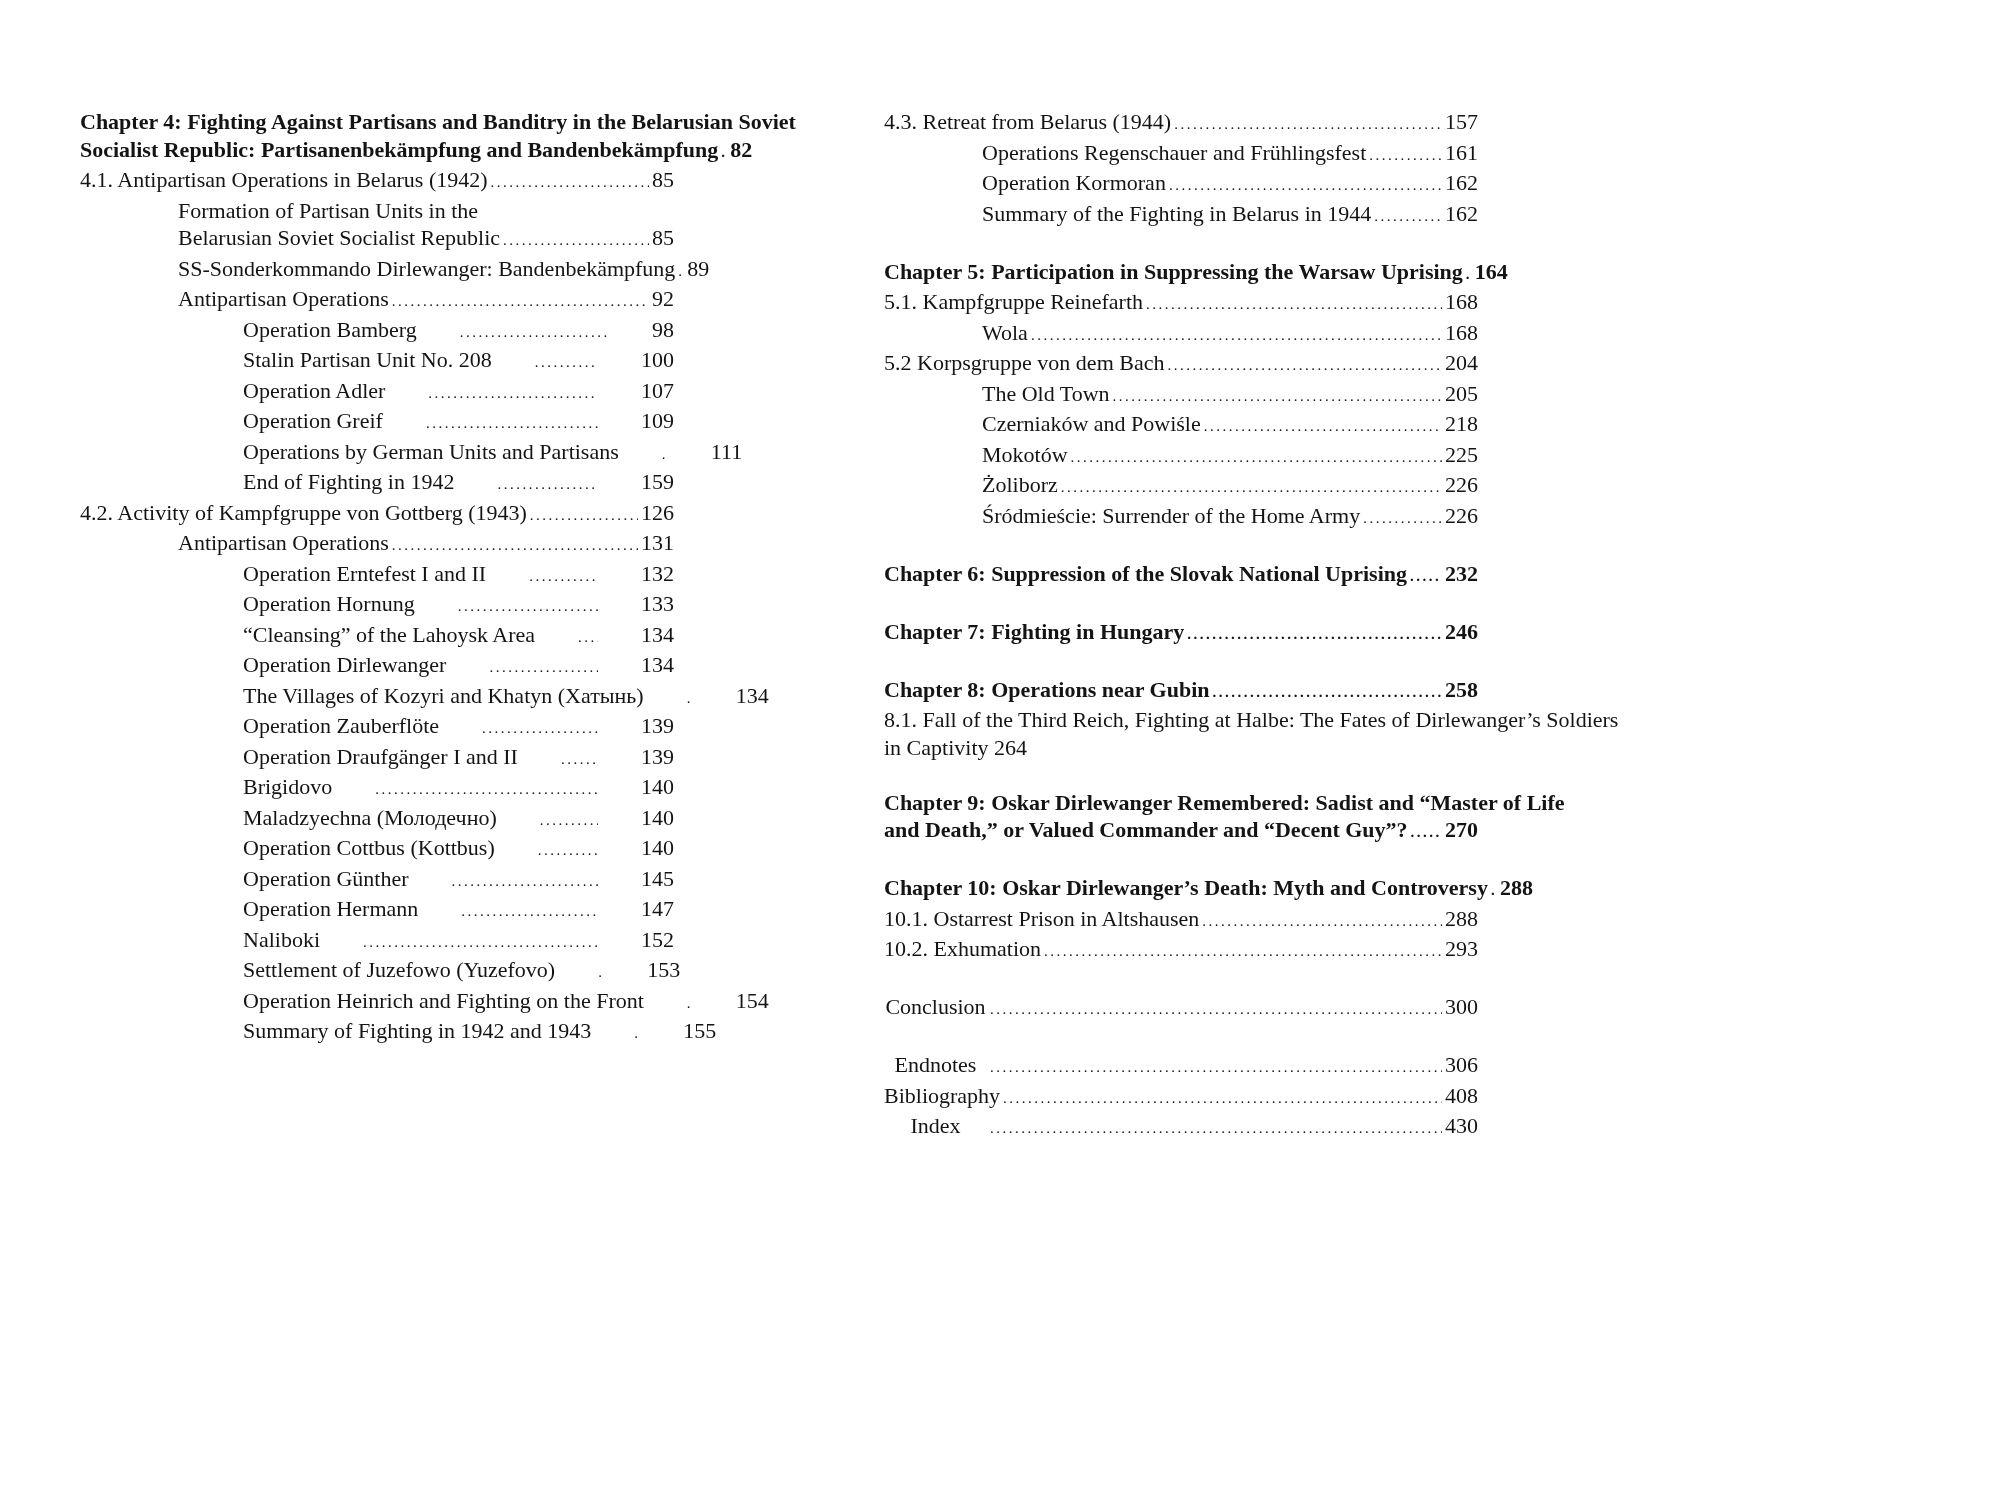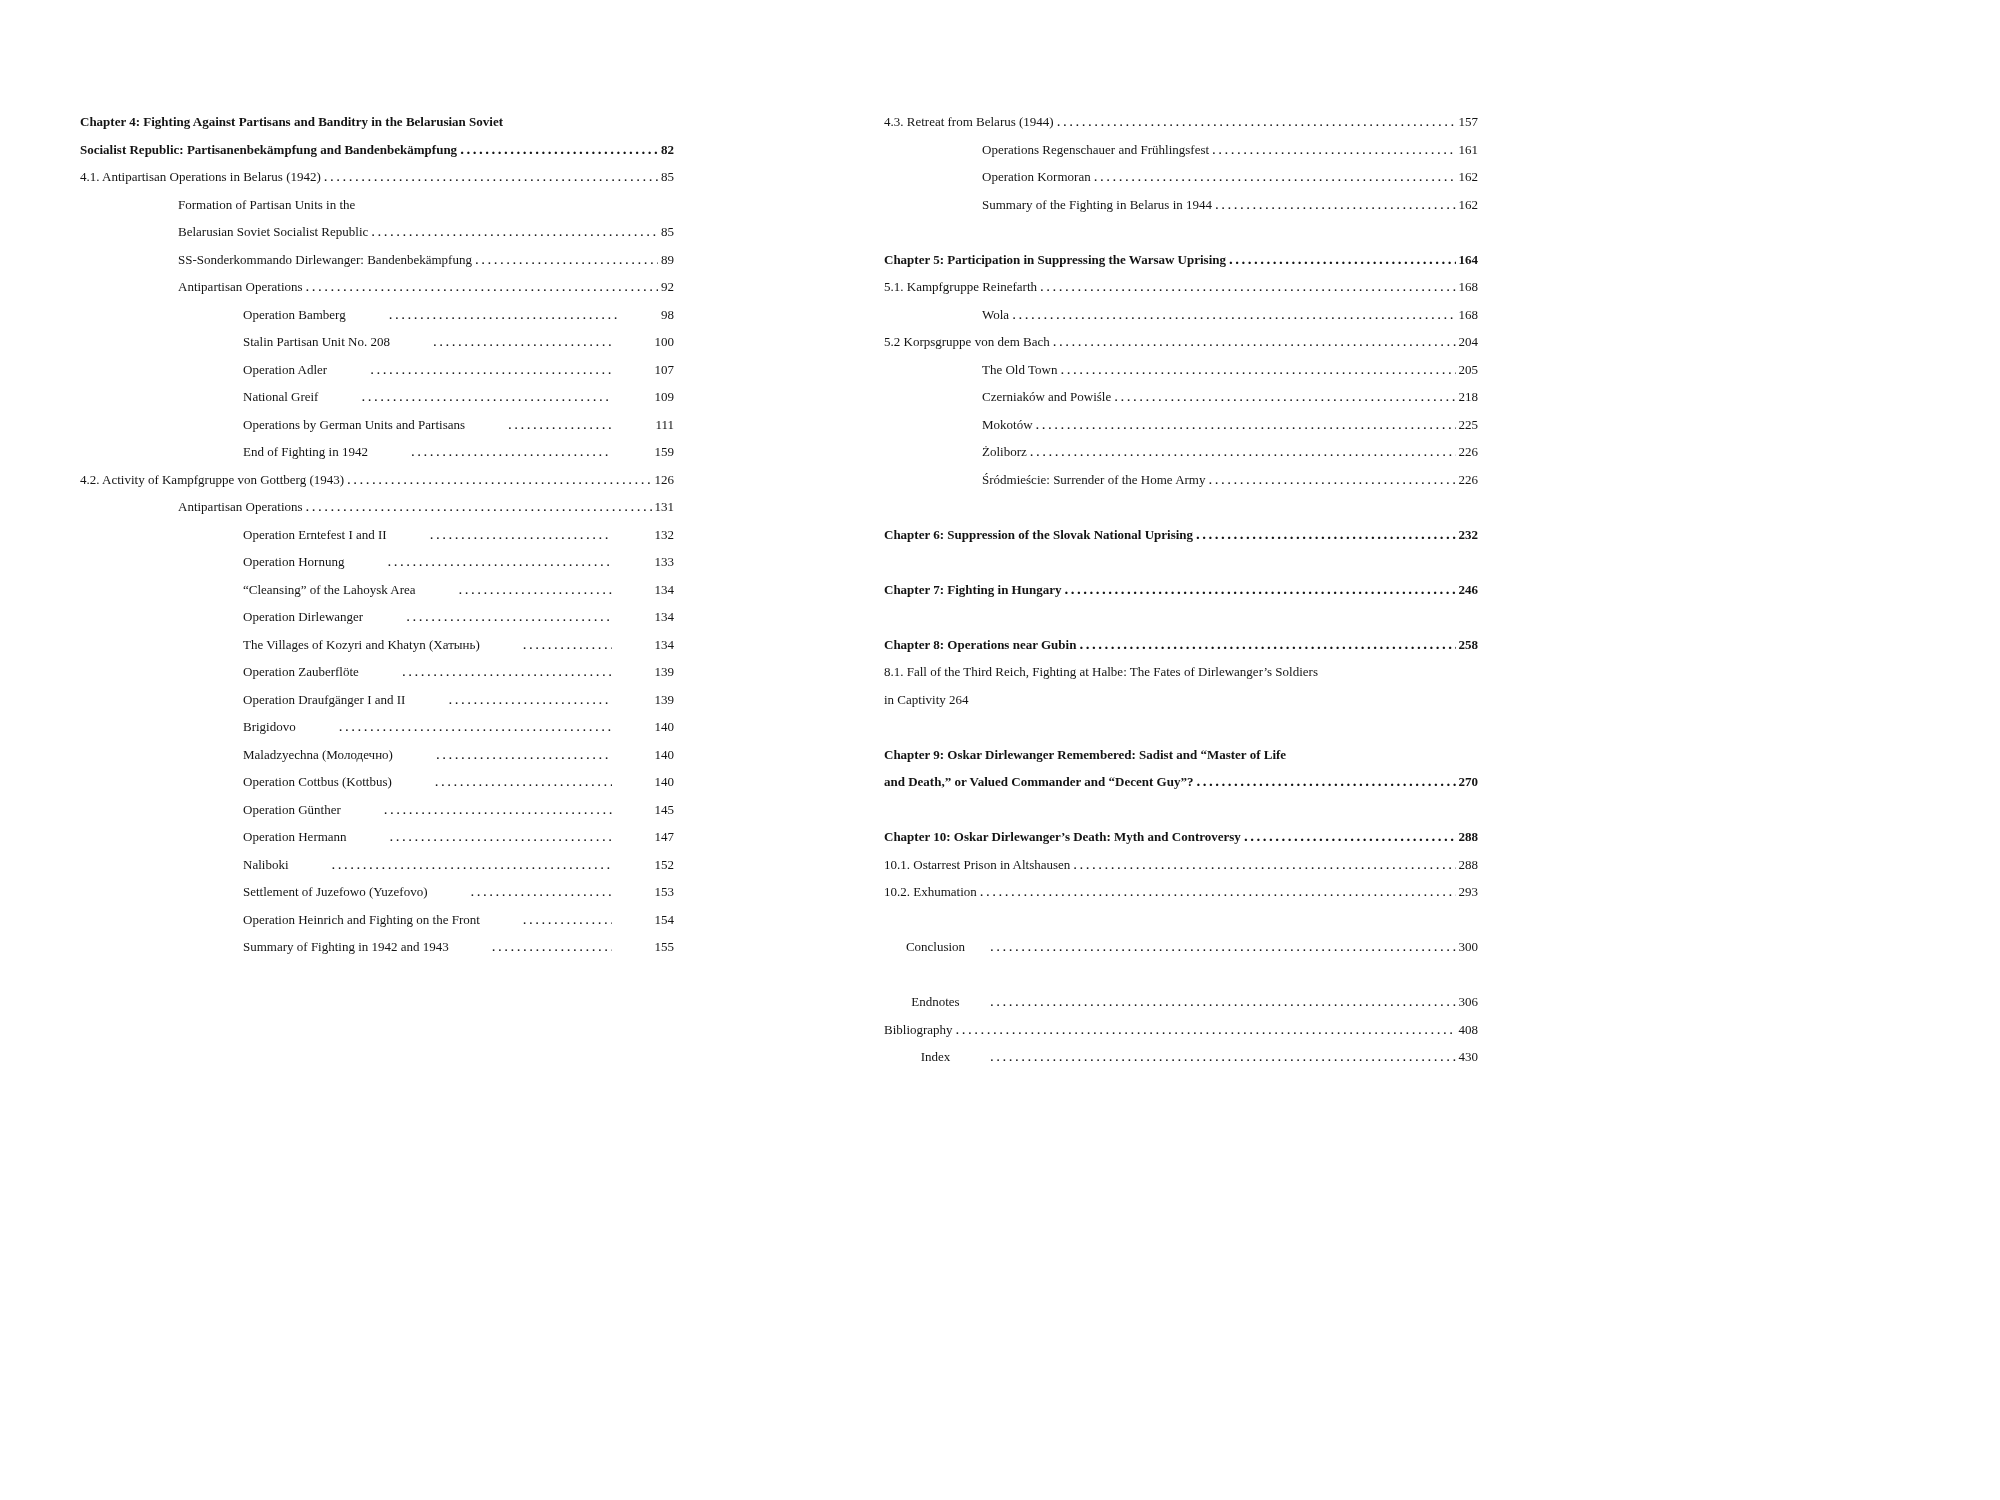--- a/index.html
+++ b/index.html
@@ -21,21 +21,21 @@
   .col {
     position: absolute;
     top: 108px;
     width: 594px;
   }
   .col-left  { left: 80px; }
   .col-right { left: 884px; text-align: center; }
   .toc-row {
     display: flex;
     align-items: baseline;
-    font-size: 13px;
+    font-size: 22px;
     line-height: 27.5px;
   }
   .toc-row.bold { font-weight: bold; }
   .indent-1 { padding-left: 98px; }
   .indent-2 { padding-left: 163px; gap: 40px; }
   .toc-label { white-space: nowrap; }
   .toc-label.tab { min-width: 103px; }
   .italic { }
   .toc-dots {
     flex: 1 1 auto;
@@ -97,21 +97,21 @@
         <span class="toc-label"><span>Stalin Partisan Unit No. 208</span></span>
         <span class="toc-dots"></span>
         <span class="toc-page">100</span>
       </div>
       <div class="toc-row indent-2">
         <span class="toc-label"><span>Operation Adler</span></span>
         <span class="toc-dots"></span>
         <span class="toc-page">107</span>
       </div>
       <div class="toc-row indent-2">
-        <span class="toc-label"><span>National Greif</span></span>
+        <span class="toc-label"><span>Operation Greif</span></span>
         <span class="toc-dots"></span>
         <span class="toc-page">109</span>
       </div>
       <div class="toc-row indent-2">
         <span class="toc-label"><span>Operations by German Units and Partisans</span></span>
         <span class="toc-dots"></span>
         <span class="toc-page">111</span>
       </div>
       <div class="toc-row indent-2">
         <span class="toc-label"><span>End of Fighting in 1942</span></span>

